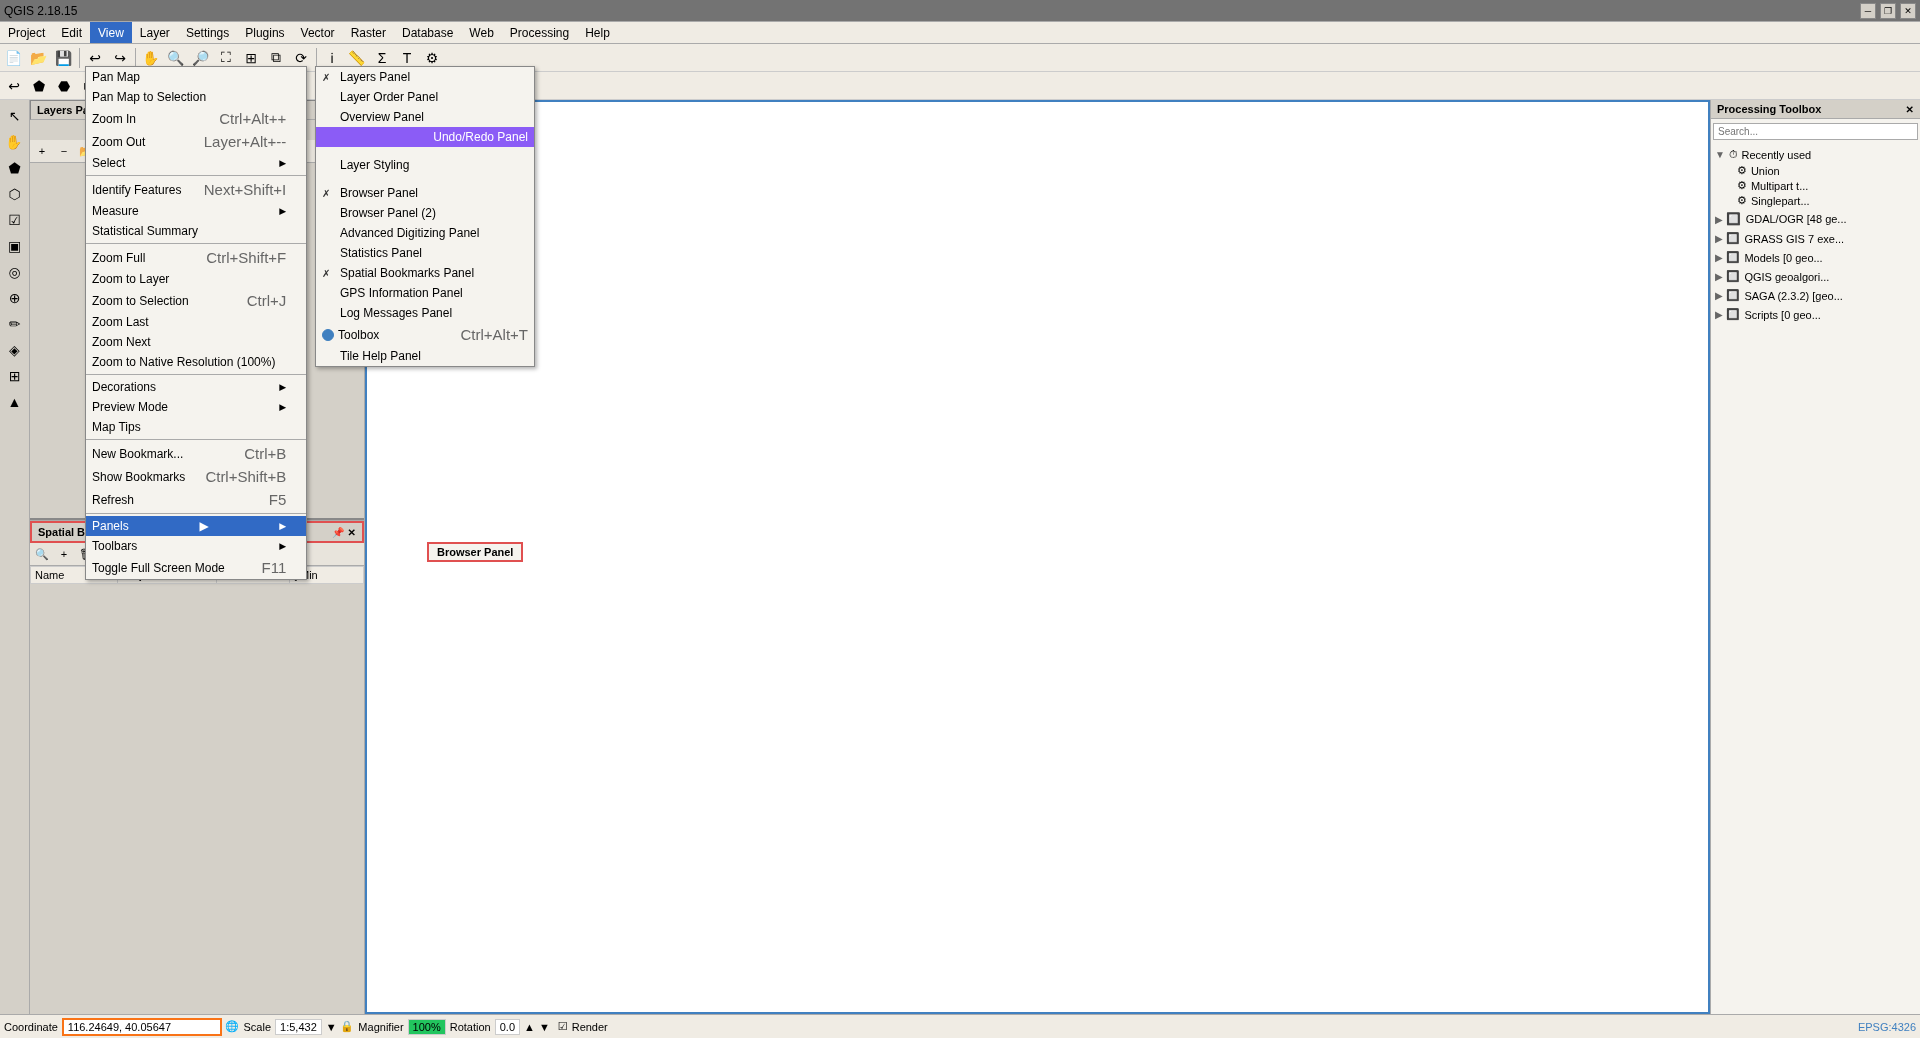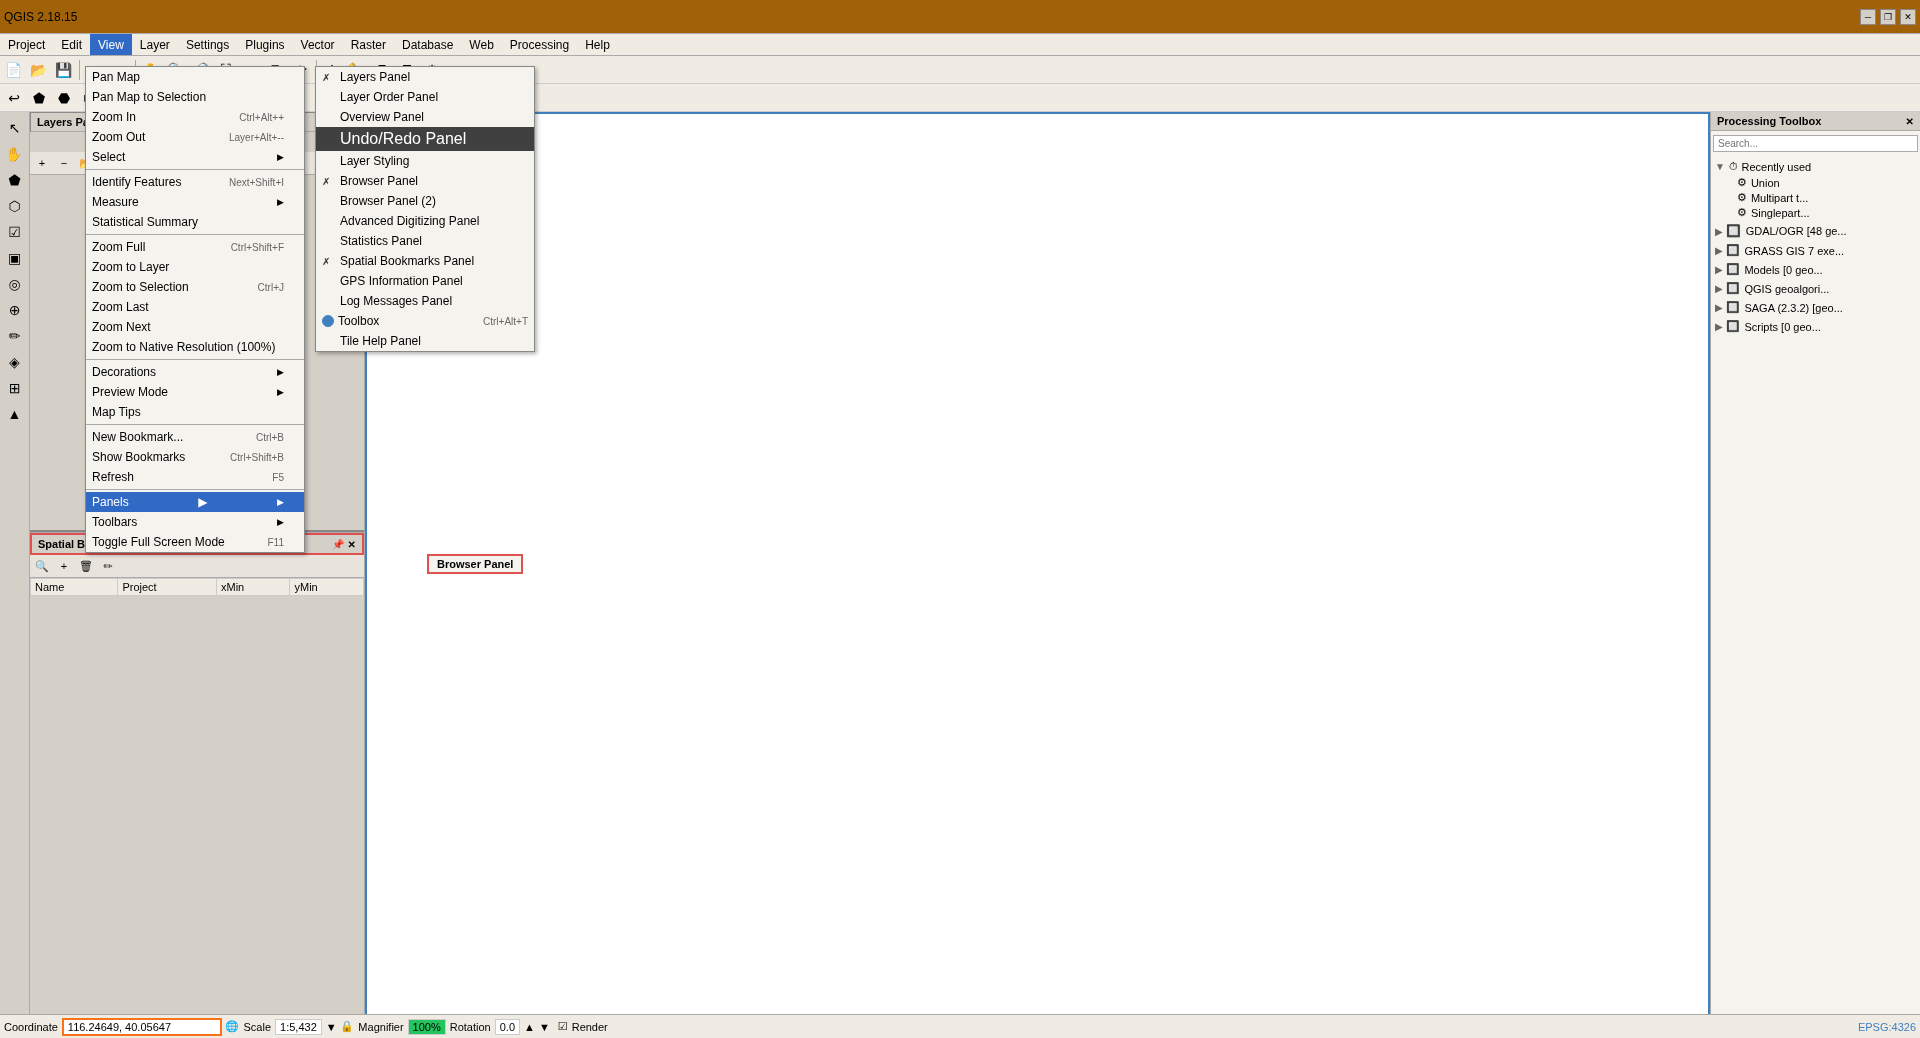--- a/index.html
+++ b/index.html
@@ -1,19 +1,19 @@
 <!DOCTYPE html>
 <html><head>
   <meta charset="utf-8">
   <style>
     * { margin: 0; padding: 0; box-sizing: border-box; }
     body { font-family: 'Segoe UI', Tahoma, Geneva, Verdana, sans-serif; font-size: 12px; background: #d4d0c8; width: 1920px; height: 1038px; overflow: hidden; position: relative; }
     
     
-    #title-bar { background: #a16207; height: 34px; display: flex; align-items: center; justify-content: space-between; padding: 0 4px; border-bottom: 1px solid #aaa; }
+    #title-bar { background: #737373; height: 22px; display: flex; align-items: center; justify-content: space-between; padding: 0 4px; border-bottom: 1px solid #aaa; }
     #window-controls { display: flex; gap: 4px; }
     .win-btn { width: 16px; height: 16px; border: 1px solid #888; background: #d4d0c8; display: flex; align-items: center; justify-content: center; font-size: 9px; cursor: pointer; }
     
     
     #menu-bar { background: #f0ece4; height: 22px; display: flex; align-items: center; border-bottom: 1px solid #aaa; }
     .menu-item { padding: 2px 8px; font-size: 12px; cursor: pointer; height: 100%; display: flex; align-items: center; }
     .menu-item:hover, .menu-item.active { background: #316ac5; color: #fff; }
     
     
     #toolbar1, #toolbar2 { background: #f0ece4; height: 28px; display: flex; align-items: center; border-bottom: 1px solid #ccc; padding: 0 2px; gap: 1px; }
@@ -53,21 +53,21 @@
     
     
     #status-bar { height: 24px; background: #f0ece4; border-top: 1px solid #aaa; display: flex; align-items: center; padding: 0 4px; font-size: 11px; gap: 8px; }
     
     
     #view-dropdown { position: absolute; top: 66px; left: 85px; background: #f5f3ee; border: 1px solid #888; box-shadow: 2px 2px 4px rgba(0,0,0,0.3); z-index: 1000; min-width: 220px; }
     .dropdown-item { padding: 3px 20px 3px 6px; cursor: pointer; display: flex; align-items: center; justify-content: space-between; font-size: 12px; white-space: nowrap; }
     .dropdown-item:hover, .dropdown-item.highlighted { background: #316ac5; color: #fff; }
     .dropdown-item.has-submenu::after { content: '▶'; font-size: 9px; }
     .dropdown-sep { height: 1px; background: #aaa; margin: 2px 0; }
-    .shortcut { color: #666; font-size: 10px; margin-left: 20px; }
+    .shortcut { color: #666; font-size: 15px; margin-left: 20px; }
     
     
     #panels-submenu { position: absolute; top: 66px; left: 315px; background: #f5f3ee; border: 1px solid #888; box-shadow: 2px 2px 4px rgba(0,0,0,0.3); z-index: 1001; min-width: 220px; }
     .panel-item { padding: 3px 6px; cursor: pointer; display: flex; align-items: center; gap: 6px; font-size: 12px; white-space: nowrap; }
     .panel-item.highlighted { background: #316ac5; color: #fff; }
     .panel-item.highlighted::before { color: #fff; }
     .side-icon { width: 24px; height: 24px; display: flex; align-items: center; justify-content: center; font-size: 14px; cursor: pointer; }
   </style>
 </head>
 <body>
@@ -383,25 +383,25 @@
     <span>Layers Panel</span>
   </div>
   <div class="panel-item" style="display:flex; align-items:center; gap:4px; padding:3px 6px; font-size:12px;">
     <span style="width:14px;"></span>
     <span>Layer Order Panel</span>
   </div>
   <div class="panel-item" style="display:flex; align-items:center; gap:4px; padding:3px 6px; font-size:12px;">
     <span style="width:14px;"></span>
     <span>Overview Panel</span>
   </div>
-  <div class="panel-item highlighted" style="background:#404040; color:#fff; display:flex; align-items:center; gap:4px; padding:3px 6px; font-size:16px;">
+  <div class="panel-item highlighted" style="background:#8b5cf6; color:#fff; display:flex; align-items:center; gap:4px; padding:3px 6px; font-size:12px;justify-content:flex-end;">
     <span style="width:14px;"></span>
     <span>Undo/Redo Panel</span>
   </div>
-  <div class="panel-item" style="display:flex; align-items:center; gap:4px; padding:3px 6px; font-size:12px;">
+  <div class="panel-item" style="display:flex; align-items:center; gap:4px; padding:11px 6px; font-size:12px;">
     <span style="width:14px;"></span>
     <span>Layer Styling</span>
   </div>
   <div class="panel-item" style="display:flex; align-items:center; gap:4px; padding:3px 6px; font-size:12px;">
     <span style="width:14px; color:#333; font-size:10px;">✗</span>
     <span>Browser Panel</span>
   </div>
   <div class="panel-item" style="display:flex; align-items:center; gap:4px; padding:3px 6px; font-size:12px;">
     <span style="width:14px;"></span>
     <span>Browser Panel (2)</span>

